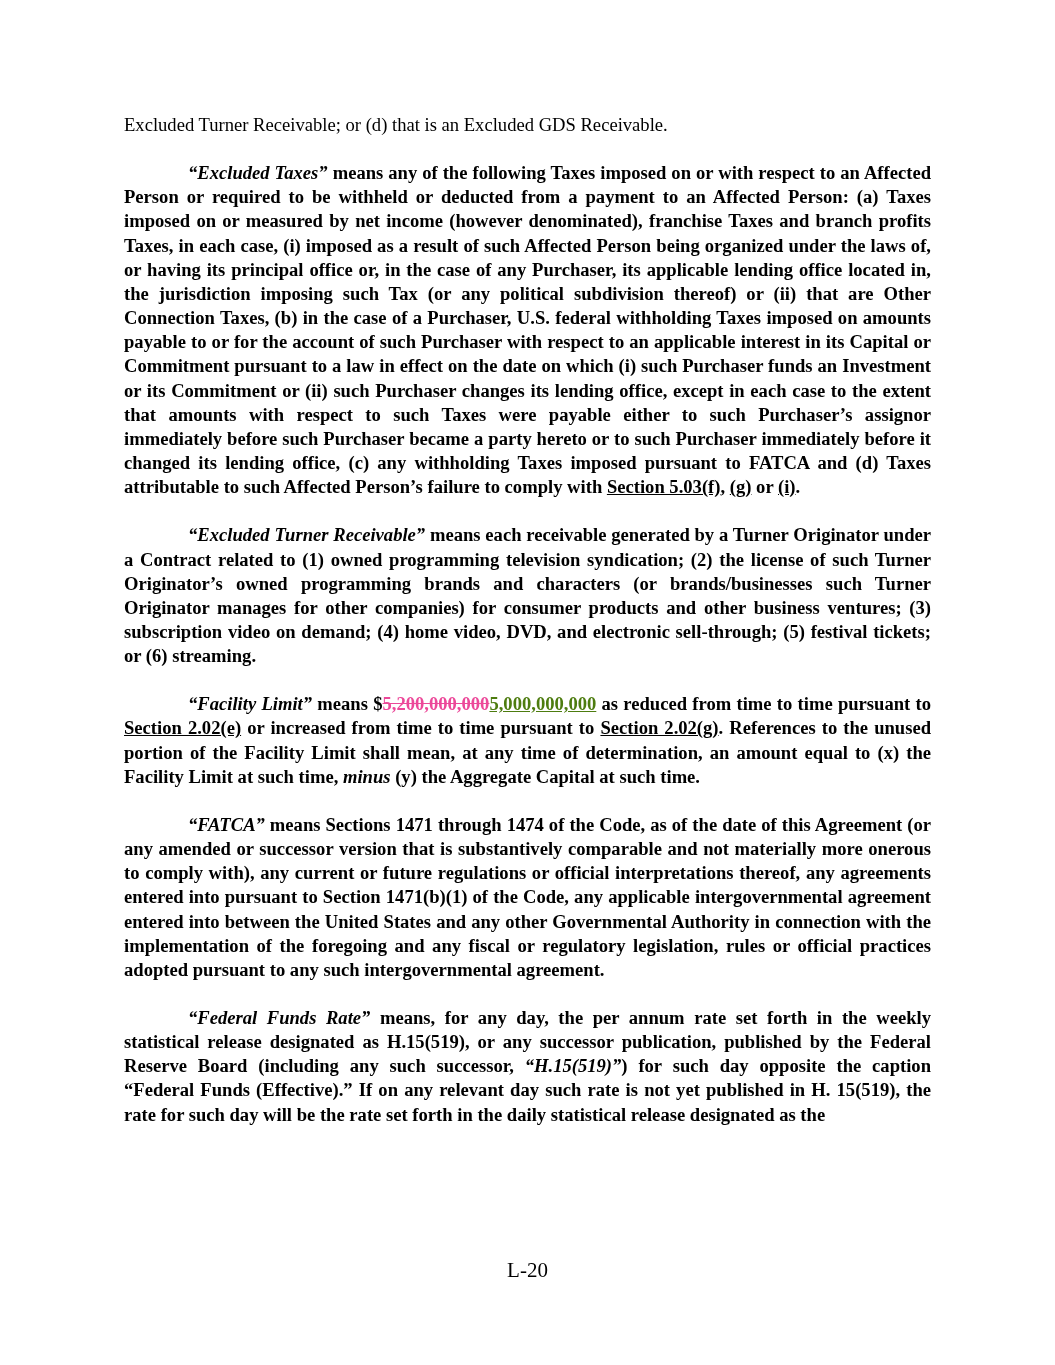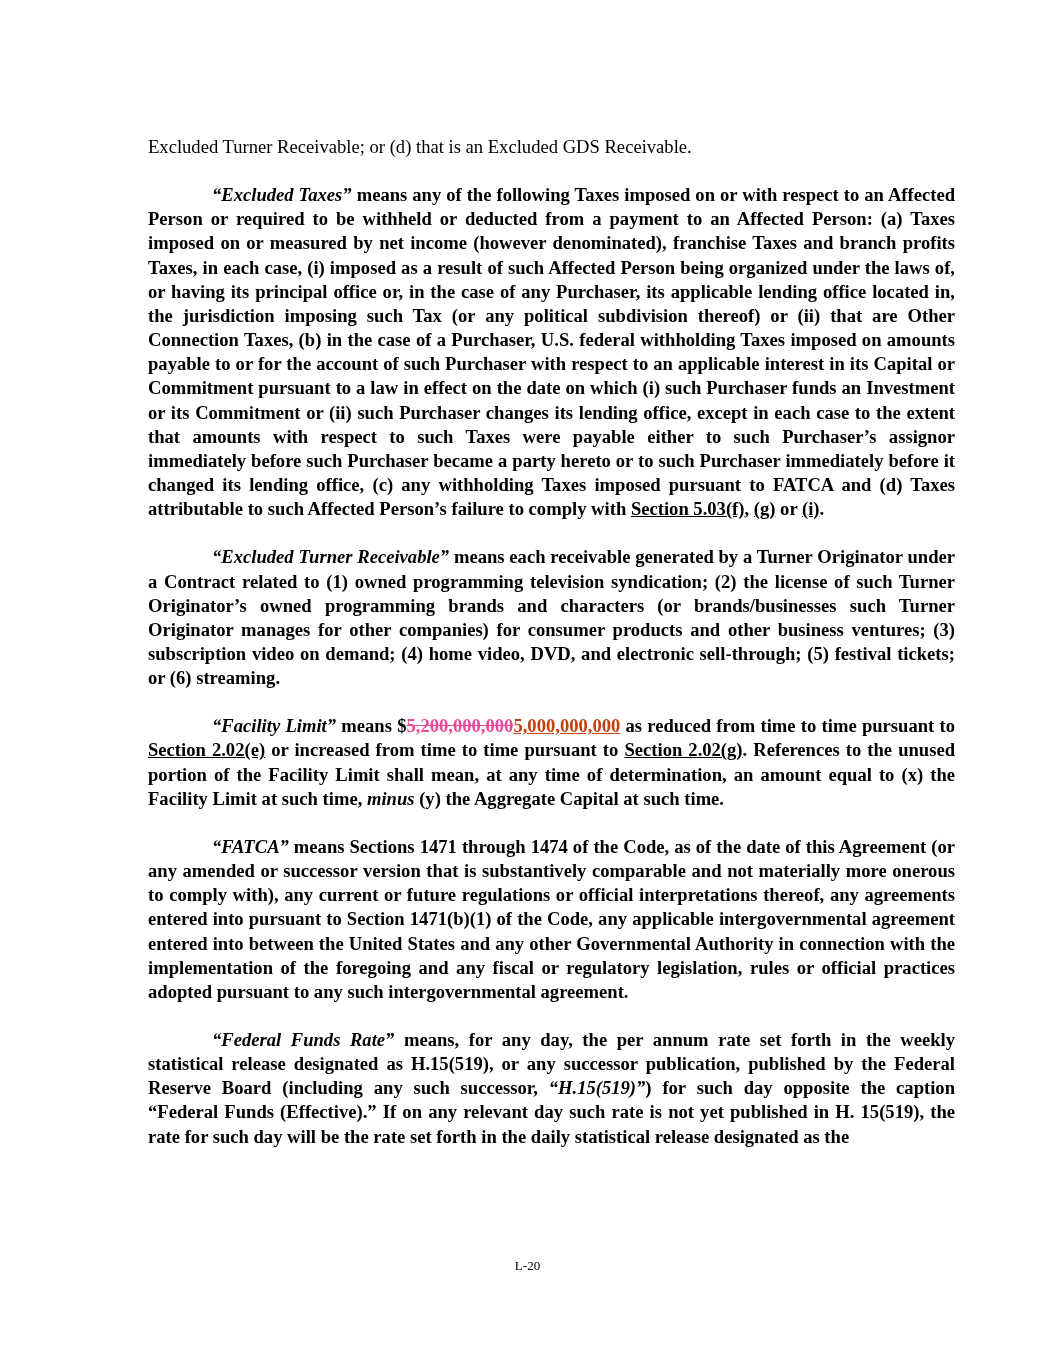--- a/index.html
+++ b/index.html
@@ -1,28 +1,28 @@
 <!DOCTYPE html>
 <html><head>
 <meta charset="utf-8">
 <style>
   html, body { margin:0; padding:0; background:#ffffff; }
   body { width:1055px; height:1365px; position:relative; overflow:hidden;
          font-family:"Liberation Serif", serif; color:#000; }
-  .page { position:absolute; left:124px; top:135px; width:807px;margin-left:24px; }
+  .page { position:absolute; left:124px; top:113px; width:807px; }
   p { margin:0; font-size:18.6px; line-height:24.15px; text-align:justify; }
   .para { margin-bottom:24px; }
   .indent { text-indent:64px;font-weight:bold; }
   .term { font-style:italic; }
   .u { text-decoration:underline; }
   .del { color:#ec4899; text-decoration:line-through; }
-  .ins { color:#c2410c; text-decoration:underline; }
+  .ins { color:#4d7c0f; text-decoration:underline; }
   .it { font-style:italic; }
   .footer { position:absolute; top:1258px; left:0; width:1055px; text-align:center;
-            font-size:13px; }
+            font-size:21px; }
 </style>
 </head>
 <body>
 
 <div class="page">
 
   <p class="para">Excluded Turner Receivable; or (d) that is an Excluded GDS Receivable.</p>
 
   <p class="para indent"><span class="term">“Excluded Taxes”</span><span> means any of the following Taxes imposed on or with respect to an Affected Person or required to be withheld or deducted from a payment to an Affected Person: (a) Taxes imposed on or measured by net income (however denominated), franchise Taxes and branch profits Taxes, in each case, (i) imposed as a result of such Affected Person being organized under the laws of, or having its principal office or, in the case of any Purchaser, its applicable lending office located in, the jurisdiction imposing such Tax (or any political subdivision thereof) or (ii) that are Other Connection Taxes, (b) in the case of a Purchaser, U.S. federal withholding Taxes imposed on amounts payable to or for the account of such Purchaser with respect to an applicable interest in its Capital or Commitment pursuant to a law in effect on the date on which (i) such Purchaser funds an Investment or its Commitment or (ii) such Purchaser changes its lending office, except in each case to the extent that amounts with respect to such Taxes were payable either to such Purchaser’s assignor immediately before such Purchaser became a party hereto or to such Purchaser immediately before it changed its lending office, (c) any withholding Taxes imposed pursuant to FATCA and (d) Taxes attributable to such Affected Person’s failure to comply with </span><span class="u">Section 5.03(f)</span><span>, </span><span class="u">(g)</span><span> or </span><span class="u">(i)</span><span>.</span></p>
 

